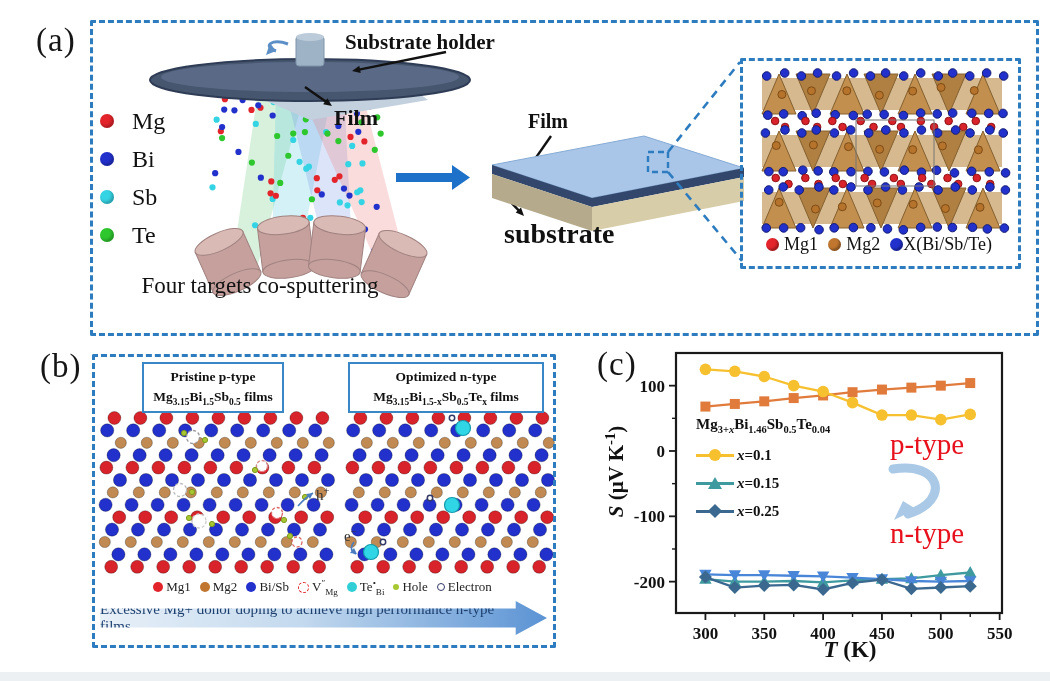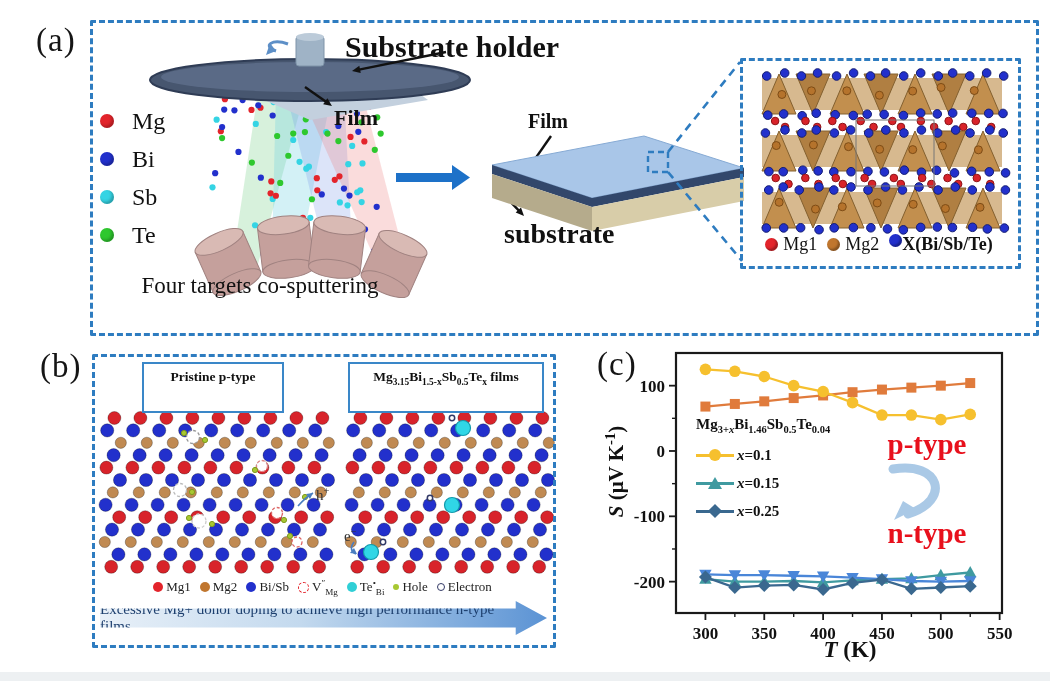--- a/index.html
+++ b/index.html
@@ -24,21 +24,21 @@
   .sym{display:inline-block;border-radius:50%}
   
   #banner{position:absolute;clip-path:polygon(0 22%,93% 22%,93% 0,100% 50%,93% 100%,93% 78%,0 78%);
           background:linear-gradient(90deg,#e8f0f8 0%,#c3d9ee 45%,#5b93d4 100%);
           display:flex;align-items:center;justify-content:center;font-size:15px;color:#1d3f6e}
   
   .cleg-row{display:flex;align-items:center;height:28px;font-size:15px;font-weight:bold}
   .mk{display:inline-block;position:relative;width:38px;height:14px;margin-right:3px}
   .mk .ln{position:absolute;left:0;top:6px;width:38px;height:2.5px}
   .mk .sh{position:absolute}
-  .red-note{position:absolute;font-size:29px;font-weight:bold;color:#e8101c;text-align:center}
+  .red-note{position:absolute;font-size:29px;font-weight:normal;color:#e8101c;text-align:center}
   sub,sup{font-size:70%}
 </style>
 </head>
 <body>
 
 <div id="canvas">
 
   <svg id="artsvg" width="1050" height="681">
       <polygon points="233,258 258,264 305,92 258,92" fill="rgba(110,205,130,.28)"></polygon>
       <polygon points="272,250 300,254 332,92 276,92" fill="rgba(110,210,225,.30)"></polygon>
@@ -592,21 +592,21 @@
       <circle cx="383" cy="542" r="2.7" fill="#fff" stroke="#333a66" stroke-width="1.5"></circle>
       <path d="M 354 542 Q 348 550 356 554" fill="none" stroke="#4a7ec0" stroke-width="1.6"></path>
       <polygon points="357,554 350,553 354,548" fill="#4a7ec0"></polygon>
       <path d="M 893 469 C 940 461 952 500 908 514" fill="none" stroke="#aac9e6" stroke-width="9" stroke-linecap="round"></path>
       <polygon points="894,520 916,509 903,501" fill="#aac9e6"></polygon>
     </svg>
 
   <div class="panel-label" style="left:36px;top:22px">(a)</div>
   <div class="dashed-box" style="left:90px;top:20px;width:943px;height:310px"></div>
 
-  <div class="abs bold" style="left:345px;top:30px;font-size:30px">Substrate holder</div>
+  <div class="abs bold" style="left:345px;top:30px;font-size:21px">Substrate holder</div>
   <div class="abs bold" style="left:334px;top:105px;font-size:22px">Film</div>
 
   <div class="abs" id="a-legend" style="left:100px;top:102px">
       <div class="elg-row">
         <span class="elg-dot" style="background:#e3242b"></span>
                  <span class="elg-lab">Mg</span>
       </div>
       <div class="elg-row">
         <span class="elg-dot" style="background:#2230cc"></span>
                  <span class="elg-lab">Bi</span>
@@ -629,33 +629,35 @@
   <div class="dashed-box" style="left:740px;top:58px;width:275px;height:205px"></div>
   <div class="abs" id="inset-legend" style="left:748px;top:234px;width:262px;display:flex;justify-content:center;gap:10px;align-items:center;font-size:18px">
       <span style="display: flex; align-items: center; gap: 5px; white-space: nowrap;">
         <span style="width:13px;height:13px;border-radius:50%;background:#e3242b;display:inline-block;box-shadow:inset -2px -2px 2px rgba(0,0,0,.3)"></span>
                 <span>Mg1</span>
       </span>
       <span style="display: flex; align-items: center; gap: 5px; white-space: nowrap;">
         <span style="width:13px;height:13px;border-radius:50%;background:#c0762e;display:inline-block;box-shadow:inset -2px -2px 2px rgba(0,0,0,.3)"></span>
                 <span>Mg2</span>
       </span>
-      <span style="display: flex; white-space: nowrap; font-weight: bold;">
+      <span style="display: flex; align-items: center; white-space: nowrap;">
         <span style="width:13px;height:13px;border-radius:50%;background:#2230cc;display:inline-block;box-shadow:inset -2px -2px 2px rgba(0,0,0,.3)"></span>
                 <span>X(Bi/Sb/Te)</span>
       </span>
     </div>
 
   <div class="panel-label" style="left:40px;top:348px">(b)</div>
   <div class="dashed-box" style="left:92px;top:354px;width:458px;height:288px"></div>
 
   <div class="hdr-box" style="left:142px;top:362px;width:138px;height:44px">
     <div>Pristine p-type</div>
+    <div>Mg<sub>3.15</sub>Bi<sub>1.5</sub>Sb<sub>0.5</sub> films</div>
   </div>
   <div class="hdr-box" style="left:348px;top:362px;width:192px;height:44px">
+    <div>Optimized n-type</div>
     <div>Mg<sub>3.15</sub>Bi<sub>1.5-x</sub>Sb<sub>0.5</sub>Te<sub>x</sub> films</div>
   </div>
 
   <div class="abs" style="left:316px;top:485px;font-size:15px;color:#333">h<sup>+</sup></div>
   <div class="abs" style="left:344px;top:526px;font-size:15px;color:#333">e<sup>−</sup></div>
 
   <div id="blegend" style="left:100px;top:578px;width:445px">
       <span class="bl-item">
         <span class="sym" style="width:10px;height:10px;background:#e3242b"></span>
         <span>Mg1</span>

